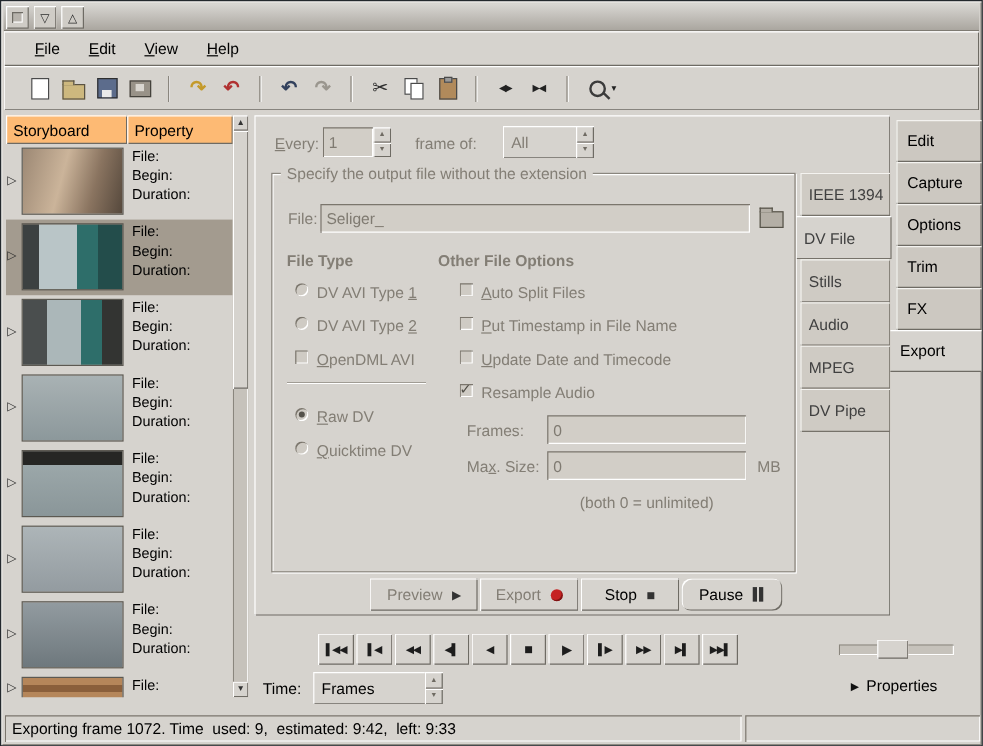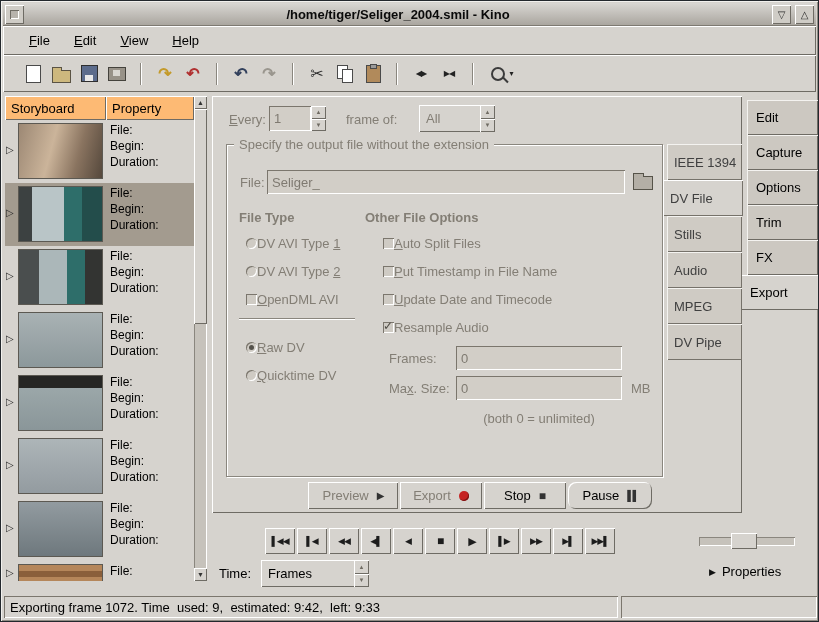--- a/index.html
+++ b/index.html
@@ -95,21 +95,21 @@
   .raised{background:#d6d3ce;box-shadow:inset 1px 1px 0 #fff, inset -1px -1px 0 #6e6b64;gap:16px;}
   .spin-btns{position:absolute;width:15px;display:flex;flex-direction:column;}
   .spin-cell{flex:1;background:#d6d3ce;box-shadow:inset 1px 1px 0 #fff, inset -1px -1px 0 #6e6b64;
              display:flex;align-items:center;justify-content:center;font-size:6px;color:#6f6b63;}
   .combo{position:absolute;display:flex;box-sizing:border-box;}
   .combo-text{flex:1;display:flex;align-items:center;padding-left:7px;font-size:13px;}
   .combo-arrows{width:15px;display:flex;flex-direction:column;}
   .gframe{position:absolute;left:225px;top:143px;width:437px;height:333px;border:1px solid #8a867e;
           box-shadow:inset 1px 1px 0 #fff, 1px 1px 0 #fff;box-sizing:border-box;}
   .gtitle{position:absolute;left:233px;top:136px;background:#d6d3ce;padding:0 5px;font-size:13px;color:#837e75;}
-  .opt{position:absolute;display:flex;align-items:center;font-size:13px;color:#837e75;}
+  .opt{position:absolute;display:flex;align-items:flex-start;gap:7px;font-size:13px;color:#837e75;}
   .radio{position:relative;width:11px;height:11px;border-radius:50%;background:#cfcbc4;flex:0 0 auto;
          box-shadow:inset 1px 1px 0 #7b766d, inset -1px -1px 0 #fff;}
   .radio.on::after{content:"";position:absolute;left:3px;top:3px;width:5px;height:5px;border-radius:50%;background:#55524b;}
   .check{position:relative;width:11px;height:11px;background:#cfcbc4;flex:0 0 auto;
          box-shadow:inset 1px 1px 0 #7b766d, inset -1px -1px 0 #fff;}
   .check.on::after{content:"✓";position:absolute;left:0;top:-3px;font-size:12px;color:#504d46;}
   .sepline{position:absolute;height:2px;box-shadow:inset 0 1px 0 #8a867e, inset 0 -1px 0 #fff;}
   .ic-openfolder{width:18px;height:12px;background:#b4afa6;border:1px solid #565349;margin-top:3px;}
   .ic-openfolder::before{content:"";position:absolute;left:-1px;top:-4px;width:9px;height:3px;background:#b4afa6;border:1px solid #565349;border-bottom:none;}
 
@@ -138,21 +138,20 @@
 </style>
 </head>
 <body>
 
 <div id="window">
 
   <div class="titlebar">
     <div class="tb-btn">
         <span class="tb-sq"></span>
       </div>
-    <div class="tb-title">/home/tiger/Seliger_2004.smil - Kino</div>
     <div class="tb-btn">
         <span>▽</span>
       </div>
     <div class="tb-btn">
         <span>△</span>
       </div>
   </div>
 
   <div class="menubar">
     <span class="menu-item"><u>F</u>ile</span>

